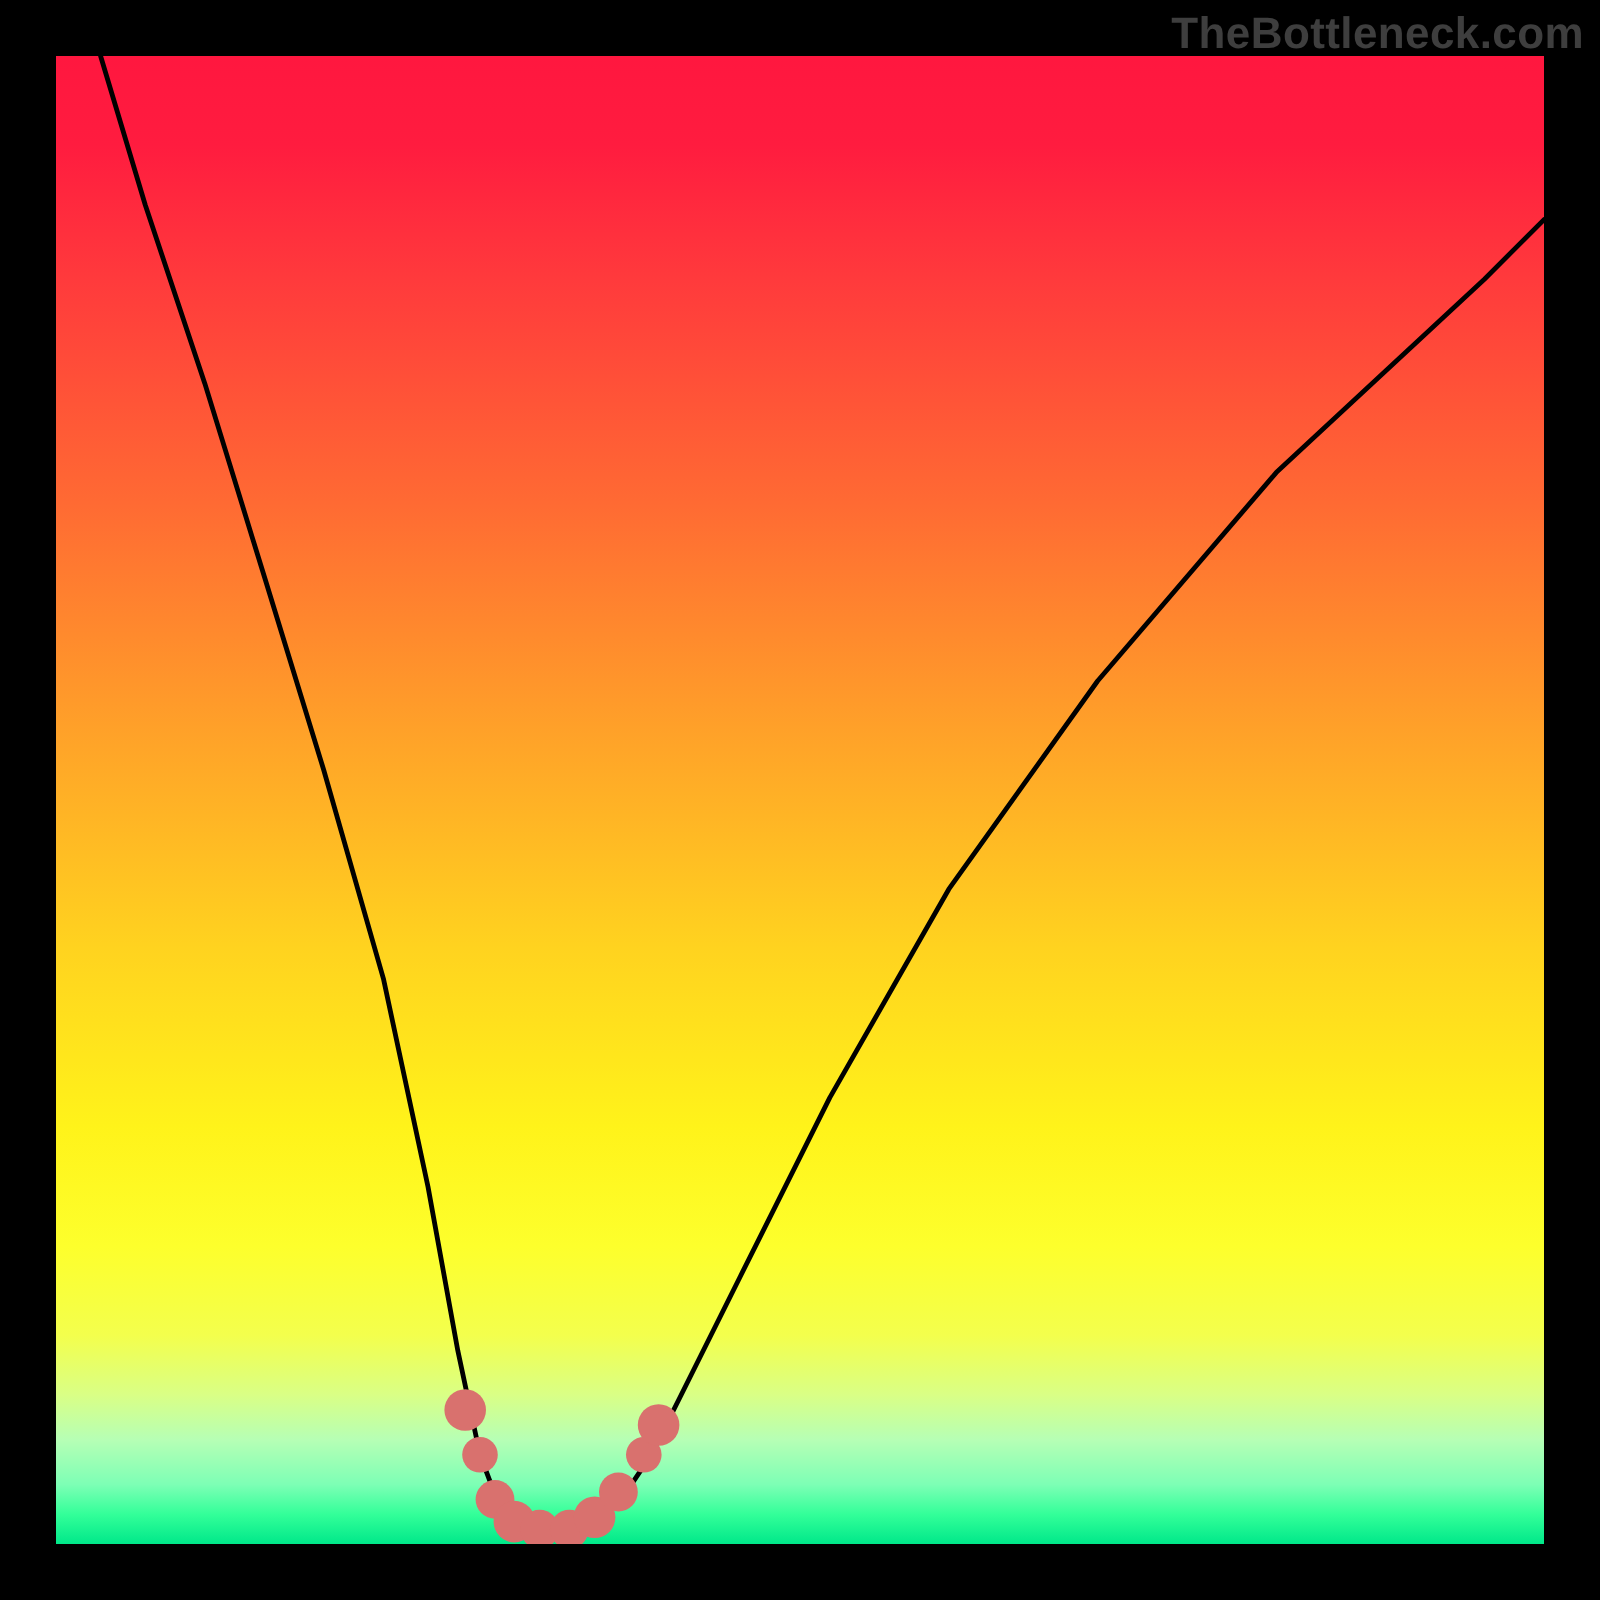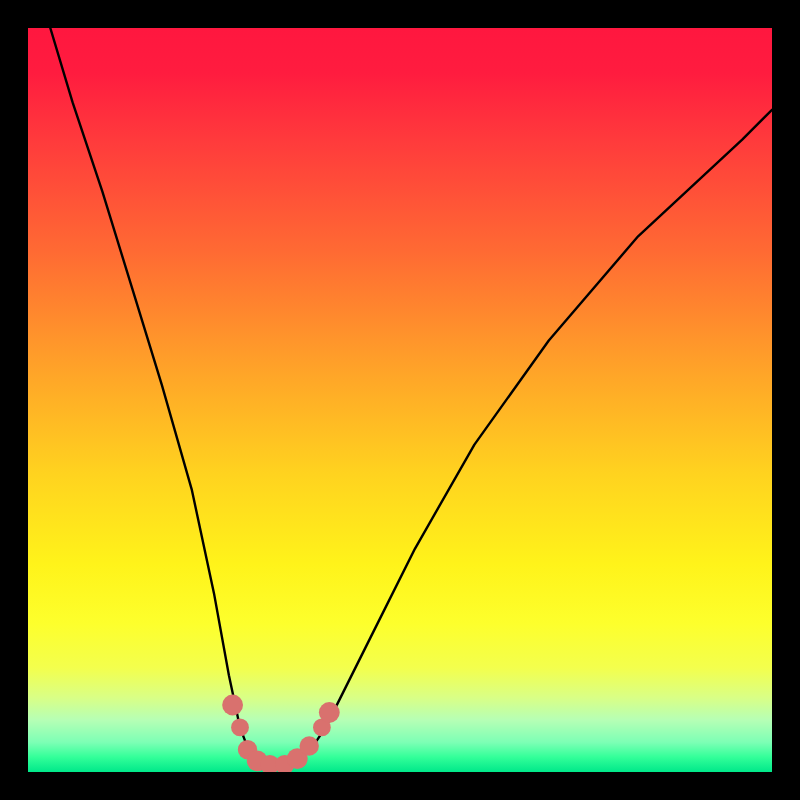--- a/index.html
+++ b/index.html
@@ -58,20 +58,21 @@
     top: 0;
     left: 0;
     width: 744px;
     height: 744px;
   }
 </style>
 </head>
 <body>
 
 <div class="frame">
+  <div class="watermark">TheBottleneck.com</div>
   <div class="plot">
     <svg class="curve" viewBox="0 0 744 744" preserveAspectRatio="none">
       <path id="curve-path" fill="none" stroke-width="2.4" stroke-linecap="round" stroke-linejoin="round" d="M22.3 0.0 L44.6 74.4 L74.4 163.7 L104.2 260.4 L133.9 357.1 L163.7 461.3 L186.0 565.4 L200.9 647.3 L212.0 699.4 L223.2 729.1 L238.1 736.6 L253.0 736.6 L267.8 732.8 L282.7 721.7 L297.6 699.4 L312.5 669.6 L342.2 610.1 L386.9 520.8 L446.4 416.6 L520.8 312.5 L610.1 208.3 L714.2 111.6 L744.0 81.8" stroke="#000000"></path>
       <g id="markers">
           <circle cx="204.6" cy="677.0" r="10.4" fill="#d9716e"></circle>
           <circle cx="212.0" cy="699.4" r="8.9" fill="#d9716e"></circle>
           <circle cx="219.5" cy="721.7" r="9.7" fill="#d9716e"></circle>
           <circle cx="229.2" cy="732.8" r="10.4" fill="#d9716e"></circle>
           <circle cx="241.8" cy="736.6" r="9.7" fill="#d9716e"></circle>
           <circle cx="256.7" cy="736.6" r="9.7" fill="#d9716e"></circle>

